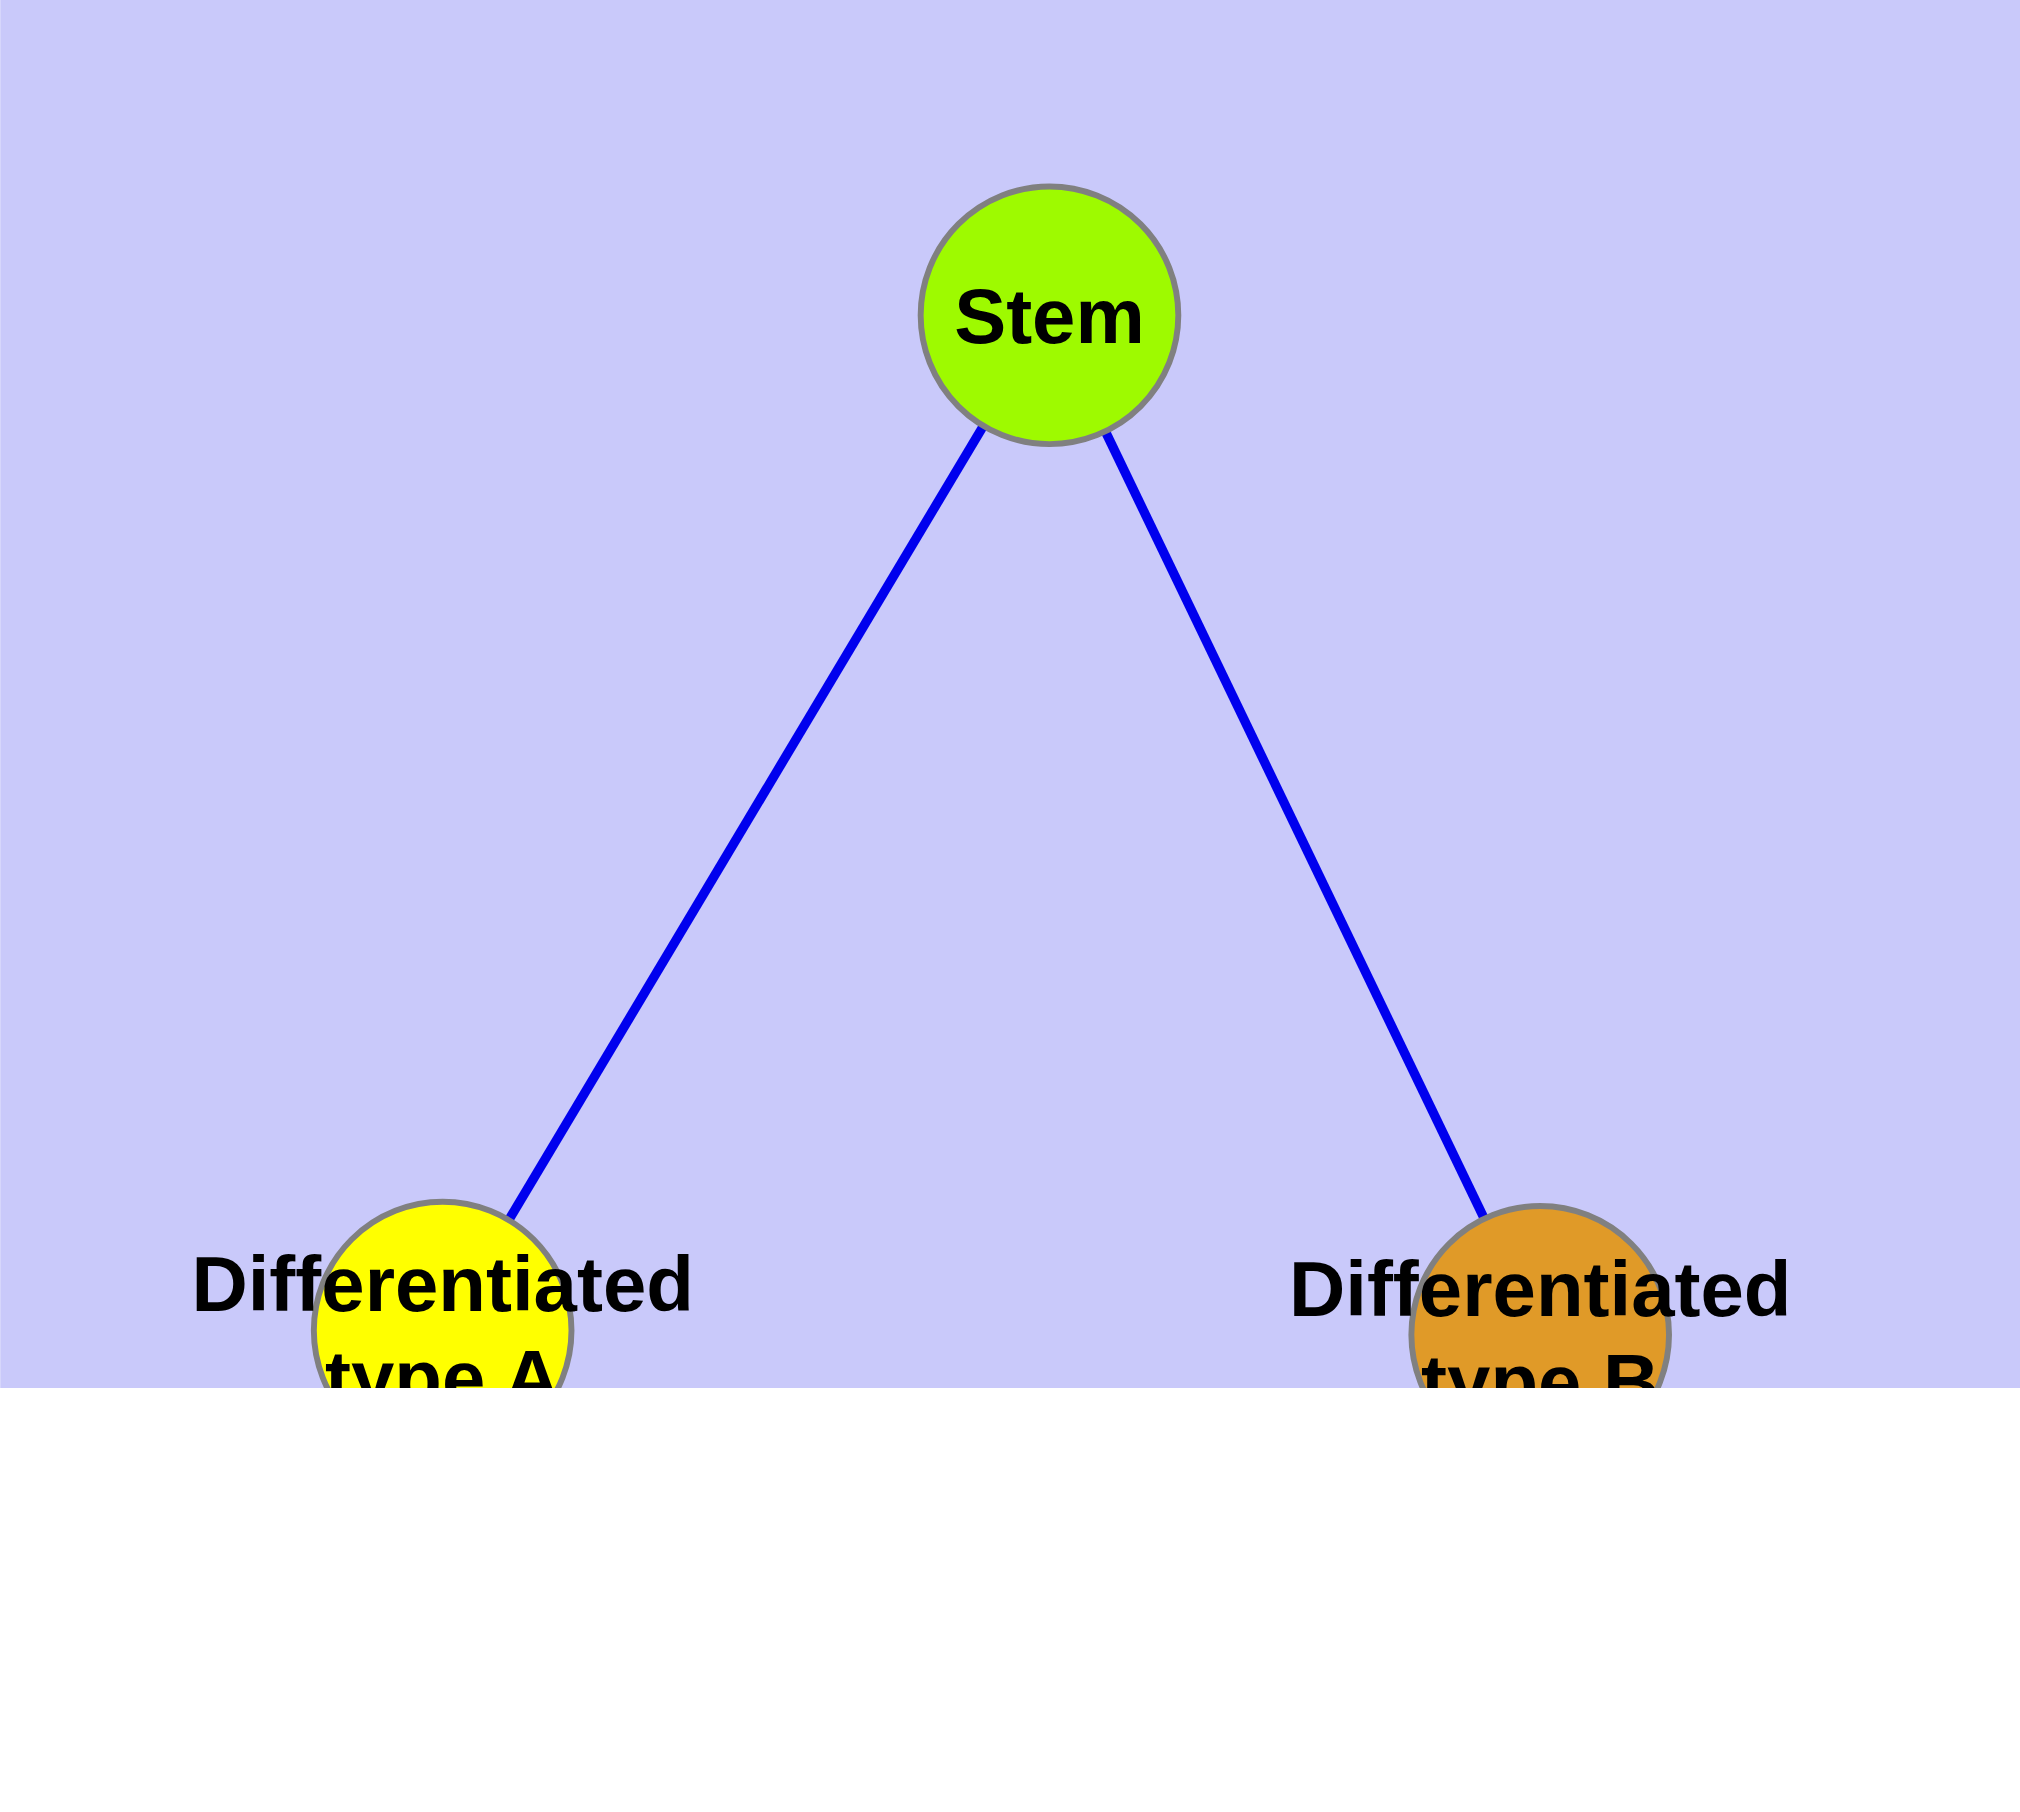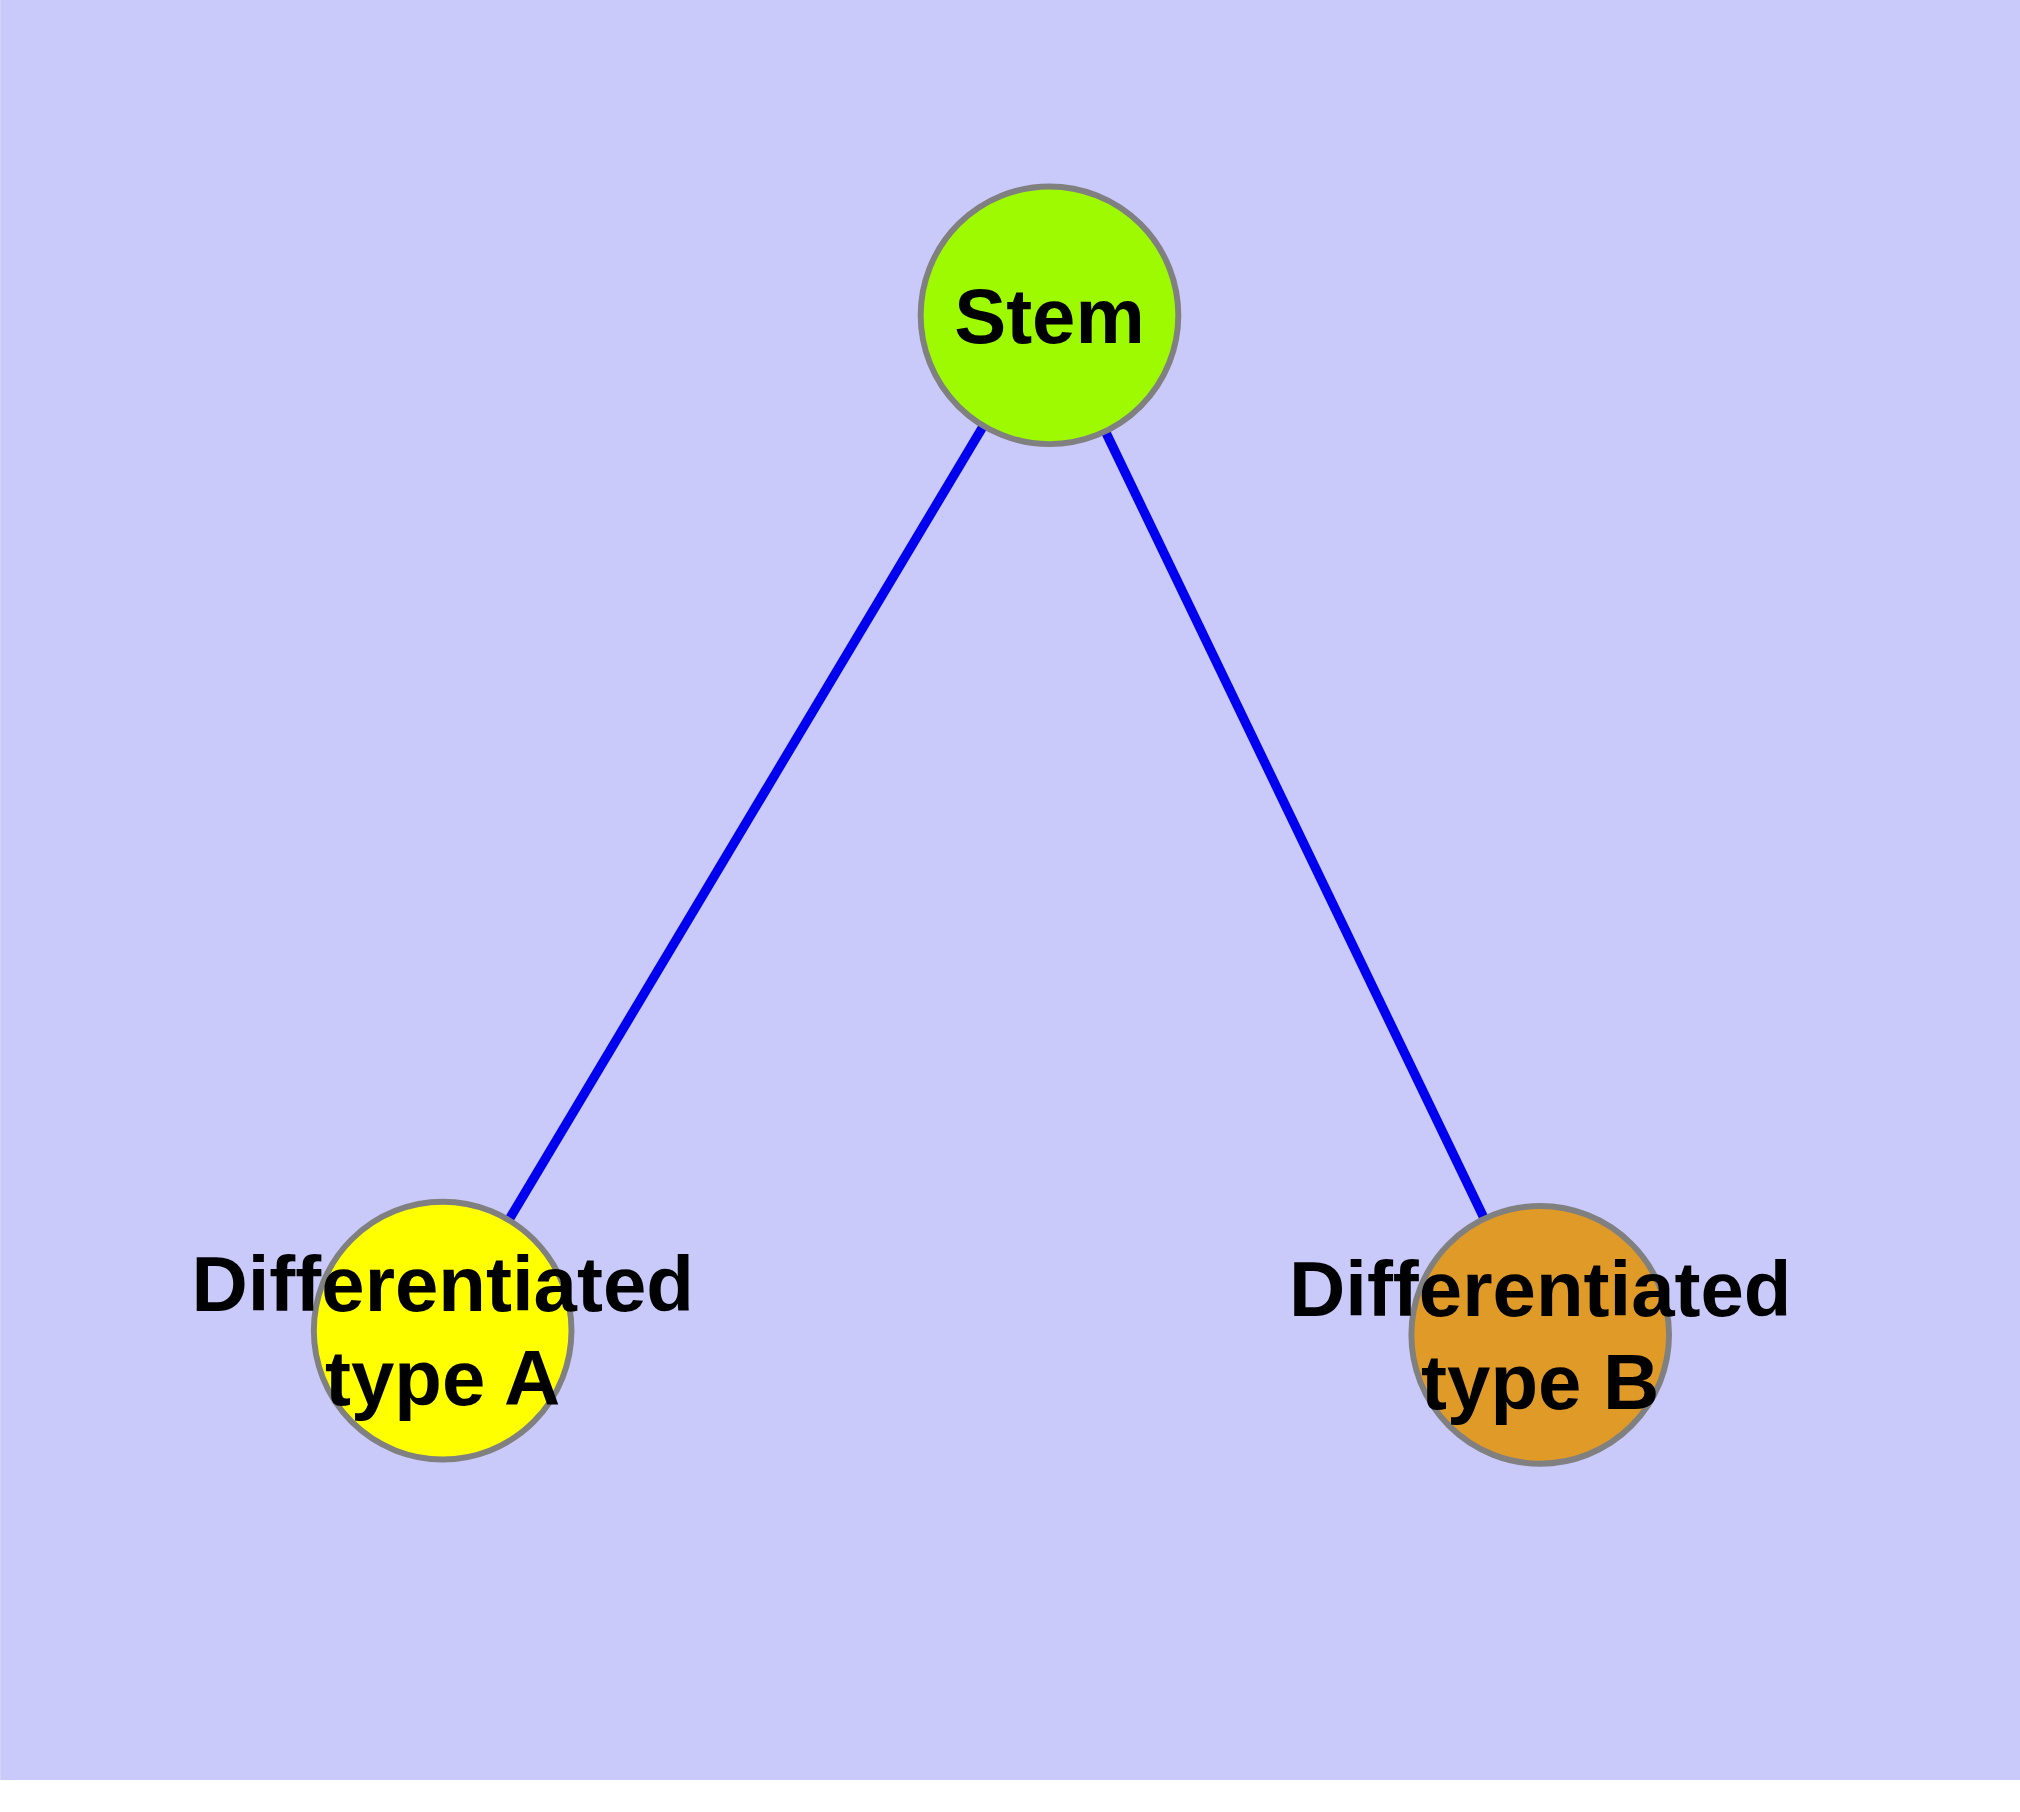--- a/index.html
+++ b/index.html
@@ -3,21 +3,21 @@
 <meta charset="utf-8">
 <style>
   html, body {
     margin: 0;
     padding: 0;
     background: #ffffff;
   }
   #canvas {
     position: relative;
     width: 2021px;
-    height: 1780px;
+    height: 1388px;
     overflow: hidden;
     font-family: "Liberation Sans", sans-serif;
     text-decoration: underline;
   }
   #graph-svg {
     position: absolute;
     top: 0;
     left: 0;
     width: 2021px;
     height: 1812px;

